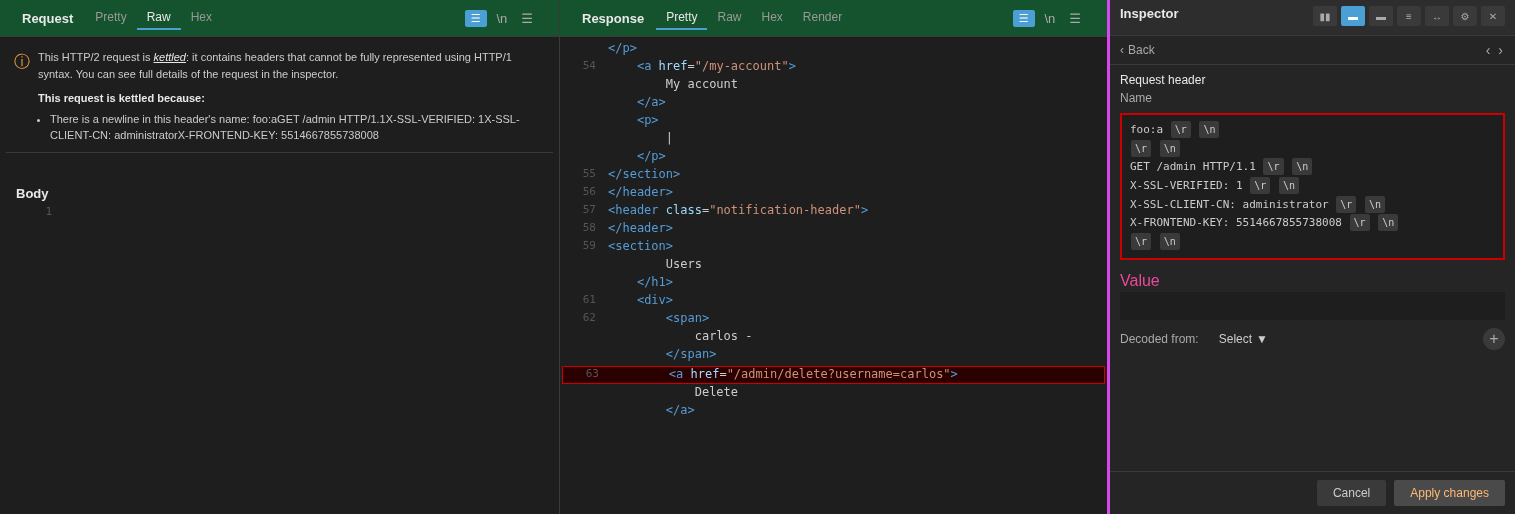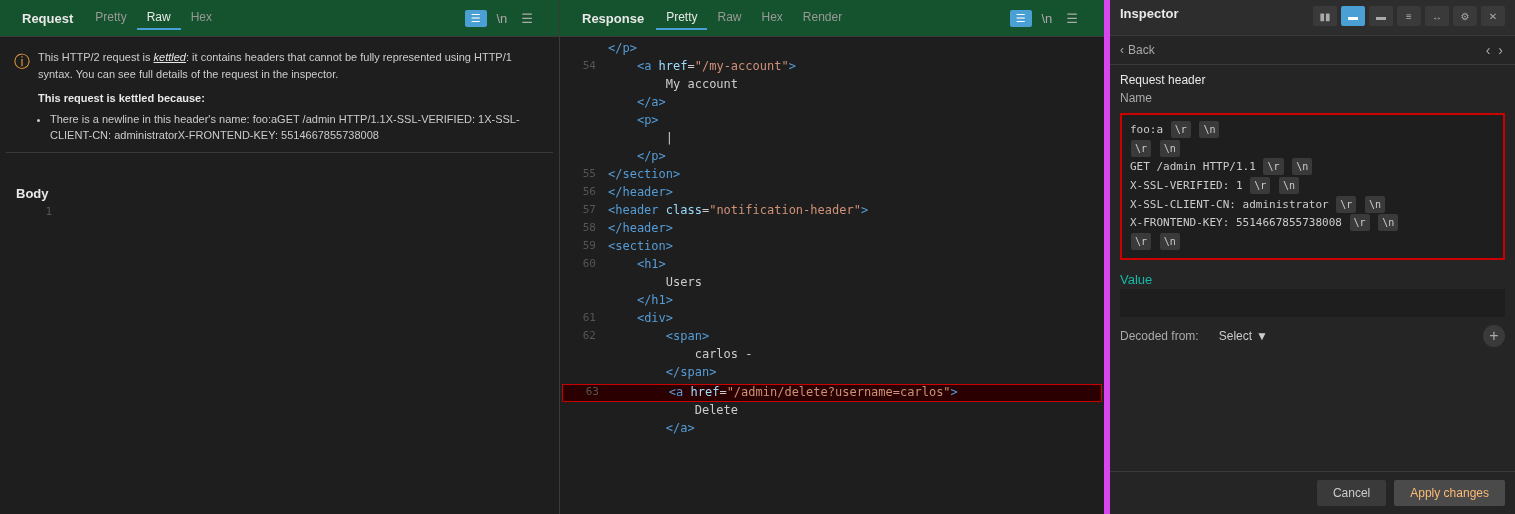--- a/index.html
+++ b/index.html
@@ -22,21 +22,21 @@
       border-right: 1px solid #3a3a3a;
       display: flex;
       flex-direction: column;
     }
 
     
     .response-panel {
       width: 550px;
       height: 514px;
       background: #1e1e1e;
-      border-right: 6px solid #d946ef;
+      border-right: 3px solid #d946ef;
       display: flex;
       flex-direction: column;
     }
 
     
     .inspector-panel {
       flex: 1;
       height: 514px;
       background: #252526;
       display: flex;
@@ -480,24 +480,20 @@
       <span class="line-num">57</span>
       <span class="line-content"><span class="tag">&lt;header</span> <span class="attr">class</span>=<span class="attr-val">"notification-header"</span><span class="tag">&gt;</span></span>
     </div>
     <div class="code-line">
       <span class="line-num">58</span>
       <span class="line-content"><span class="tag">&lt;/header&gt;</span></span>
     </div>
     <div class="code-line">
       <span class="line-num">59</span>
       <span class="line-content"><span class="tag">&lt;section&gt;</span></span>
-    </div>
-    <div class="code-line">
-      <span class="line-num">60</span>
-      <span class="line-content">    <span class="tag">&lt;h1&gt;</span></span>
     </div>
     <div class="code-line">
       <span class="line-num"></span>
       <span class="line-content text-content">        Users</span>
     </div>
     <div class="code-line">
       <span class="line-num"></span>
       <span class="line-content">    <span class="tag">&lt;/h1&gt;</span></span>
     </div>
     <div class="code-line">
@@ -581,21 +577,21 @@
     </div>
     <div>
       <span>X-FRONTEND-KEY: 5514667855738008 </span><span class="badge">\r</span> <span class="badge">\n</span>
     </div>
     <div>
       <span class="badge">\r</span> <span class="badge">\n</span>
     </div>
   </div>
 
   <div style="padding: 8px 10px 2px;">
-    <span style="font-family: Arial, sans-serif; font-size:13px; color: #14b8a6;">Value</span>
+    <span style="font-family: Arial, sans-serif; font-size:16px; color: #ec4899;">Value</span>
   </div>
   <div style="margin: 0 10px; height: 28px; background: #1e1e1e;"></div>
 
   <div class="decoded-section">
     <span>Decoded from:</span>
     <button class="select-dropdown">
       <span>Select</span>
       <span>▼</span>
     </button>
     <button class="add-btn">+</button>

